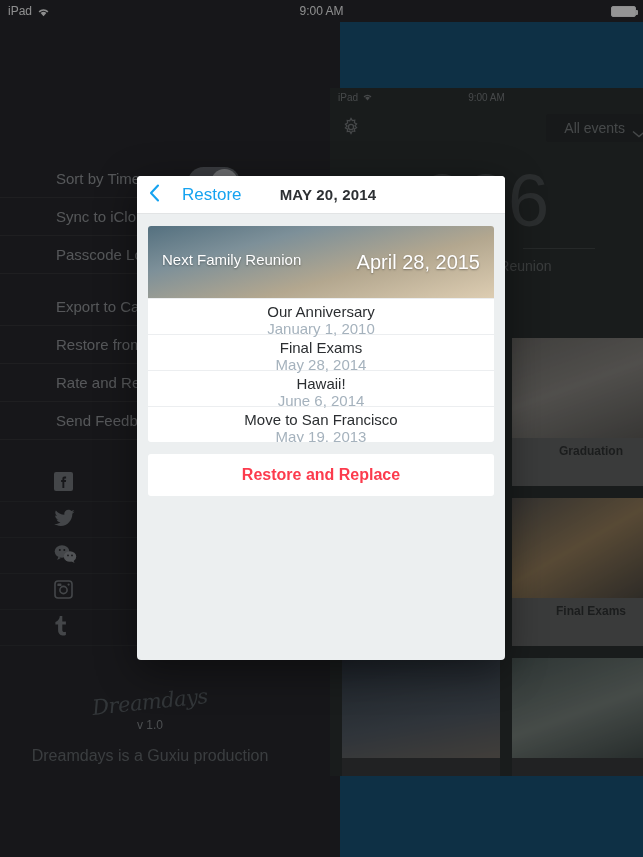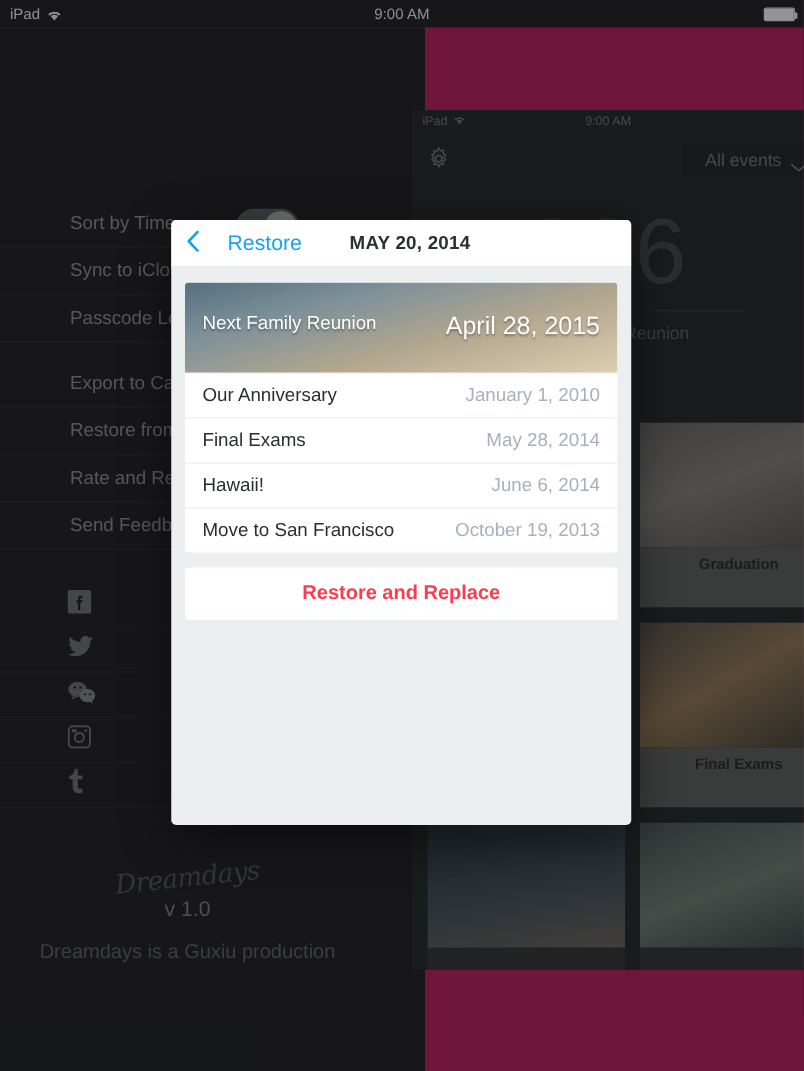--- a/index.html
+++ b/index.html
@@ -2,21 +2,21 @@
 <html><head>
 <meta charset="utf-8">
 <style>
   * { margin:0; padding:0; box-sizing:border-box; }
   html, body {
     width:643px; height:857px;
     background:#1c1d1f;
     font-family:"Liberation Sans", sans-serif;
     overflow:hidden;
   }
-  #root { position:relative; width:643px; height:857px; background:#be185d; }
+  #root { position:relative; width:643px; height:857px; background:#0c4a6e; }
 
   
   .statusbar {
     position:absolute; left:0; top:0; width:643px; height:22px;
     background:#1c1d1f; color:#f2f2f2; font-size:12px;
   }
   .sb-left { position:absolute; left:8px; top:4px; display:flex; align-items:center; gap:5px; }
   .sb-time { position:absolute; left:0; right:0; top:4px; text-align:center; font-size:12px; }
   .sb-right { position:absolute; right:7px; top:6px; display:flex; align-items:center; }
   .wifi { display:inline-block; width:13px; height:10px; position:relative; }
@@ -50,21 +50,21 @@
   .social-row {
     height:36px; border-bottom:1px solid #262729; padding-left:54px;
     display:flex; align-items:center;
   }
   .social-row svg { fill:#6d7175; }
   .brand { position:absolute; left:0; top:668px; width:300px; text-align:center; }
   .brand-logo {
     font-family:"DejaVu Serif", serif; font-style:italic; font-size:21px;
     color:#4e5458; letter-spacing:-0.5px; transform:rotate(-6deg); display:inline-block;
   }
-  .brand-ver { color:#7d8184; font-size:17px; margin-top:4px;text-align:center; }
+  .brand-ver { color:#7d8184; font-size:12px; margin-top:4px;text-align:center; }
   .brand-sub { color:#5d6265; font-size:16px; margin-top:15px; }
 
   
   .app {
     position:absolute; left:330px; top:88px; width:313px; height:688px;
     background:#262b2a; overflow:hidden;
   }
   .app-overlay { position:absolute; inset:0; background:rgba(20,22,22,0.30); pointer-events:none; }
   .app-status { position:absolute; left:0; top:0; width:313px; height:20px; color:#9aa0a0; font-size:10px; }
   .app-status .l { position:absolute; left:8px; top:4px; display:flex; gap:4px; align-items:center; }
@@ -133,21 +133,21 @@
     background:linear-gradient(165deg,#54707f 0%,#7d9099 28%,#b3a78f 62%,#ddcdb2 100%);
   }
   .featured-inner {
     position:absolute; left:0; right:0; top:50%; transform:translateY(-50%);
     display:flex; justify-content:space-between; padding:0 14px;
   }
   .featured-title { color:#fff; font-size:15px; text-shadow:0 1px 2px rgba(0,0,0,0.35); }
   .featured-date  { color:#fff; font-size:20px; text-shadow:0 1px 2px rgba(0,0,0,0.35); }
   .row {
     height:36px; display:flex; align-items:center; justify-content:space-between;
-    padding:4px 14px; border-top:1px solid #eceef0;
+    padding:4px 14px; border-top:1px solid #eceef0;flex-direction:column;
   }
   .row-title { color:#2b2e31; font-size:15px; }
   .row-date  { color:#a5b2bd; font-size:15px; }
   .note { text-align:center; color:#a7b0b6; font-size:12.5px; line-height:17px; margin-top:16px; }
   .cta {
     margin:12px 11px 0 11px; height:42px; background:#fff; border-radius:3px;
     display:flex; align-items:center; justify-content:center;
     color:#fc3b4d; font-size:16px; font-weight:bold;
   }
 </style>
@@ -368,21 +368,21 @@
       <div class="row">
         <span class="row-title">Final Exams</span>
         <span class="row-date">May 28, 2014</span>
       </div>
       <div class="row">
         <span class="row-title">Hawaii!</span>
         <span class="row-date">June 6, 2014</span>
       </div>
       <div class="row">
         <span class="row-title">Move to San Francisco</span>
-        <span class="row-date">October 19, 2013</span>
+        <span class="row-date">May 19, 2013</span>
       </div>
     </div>
 
 
     <div class="cta">
       <span>Restore and Replace</span>
     </div>
   </div>
 
 </div>

